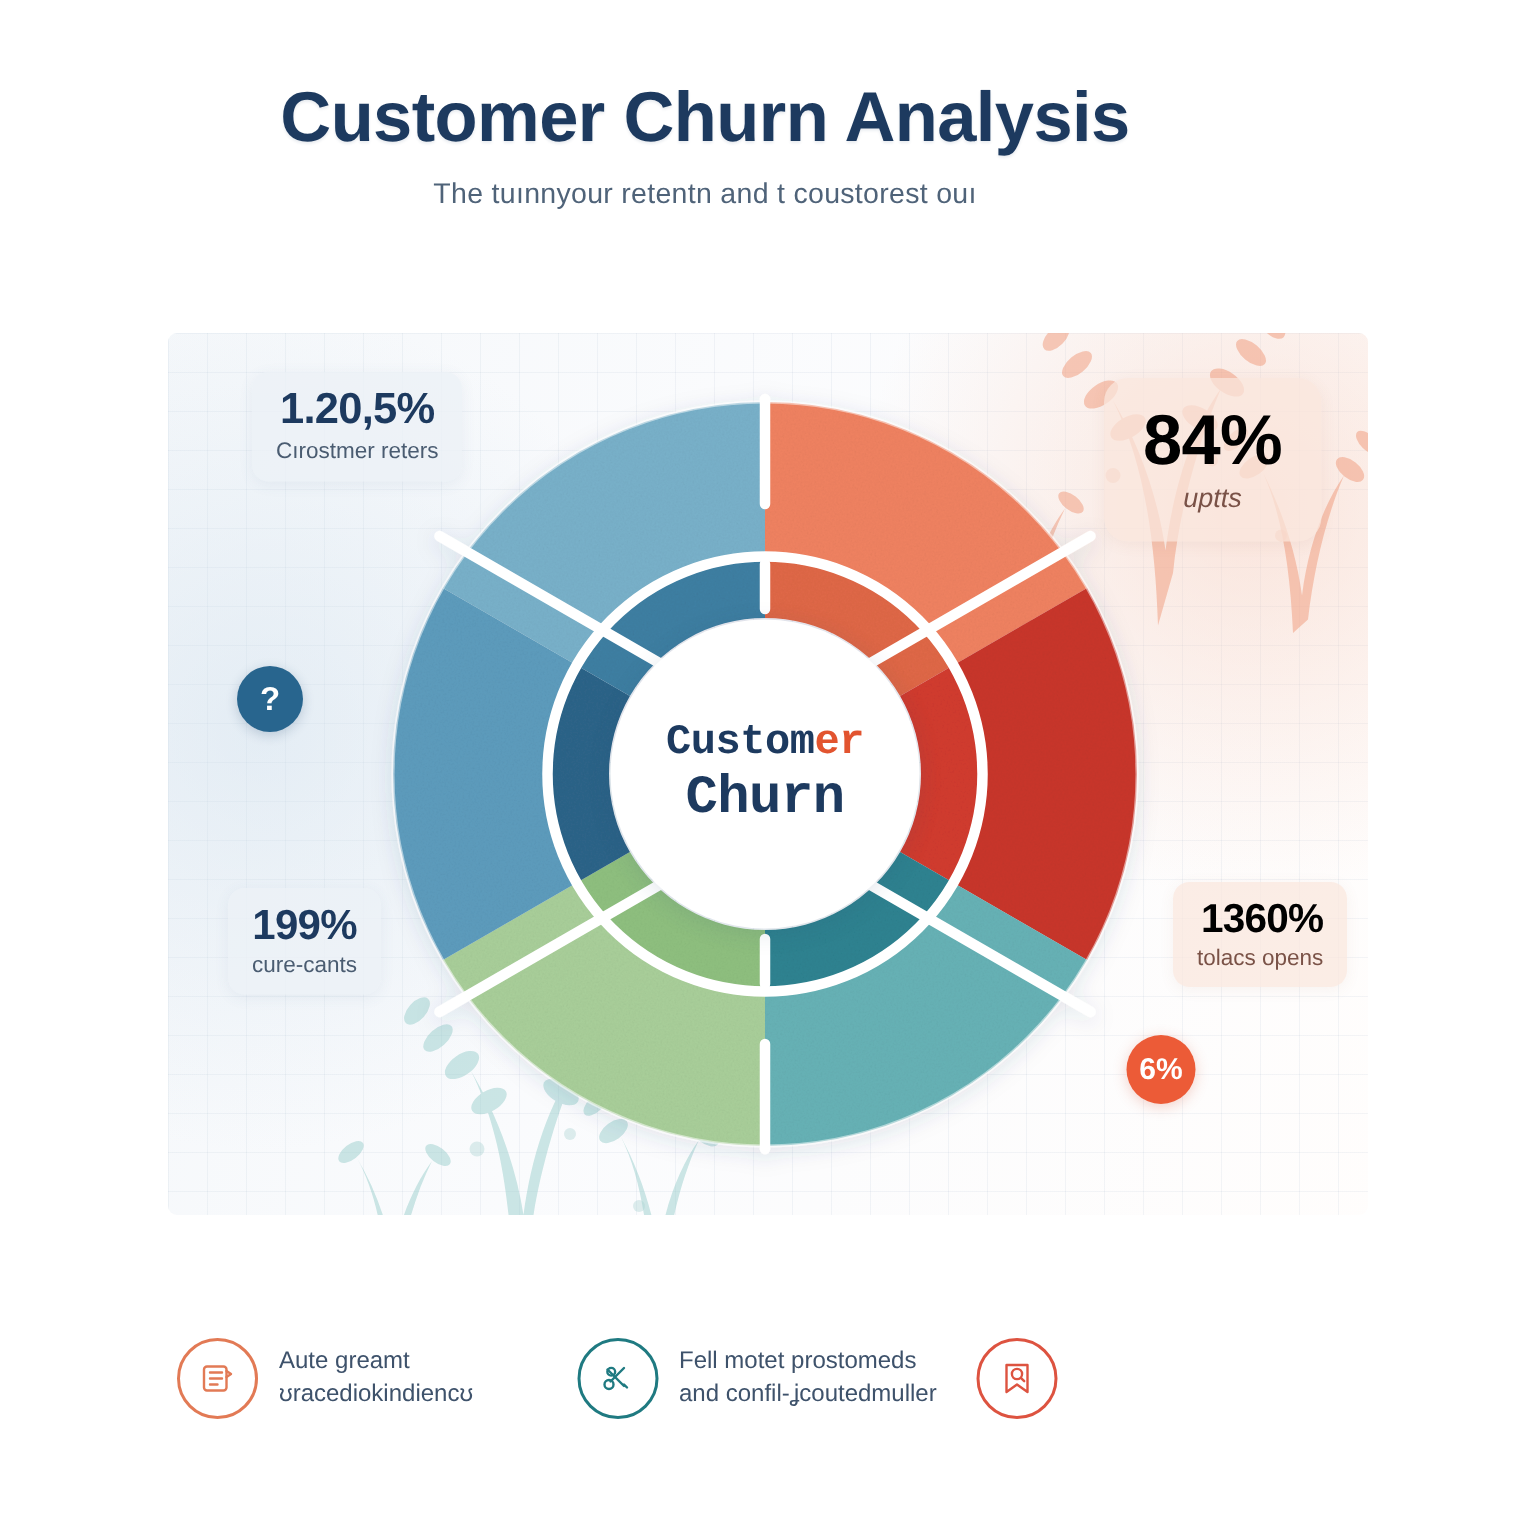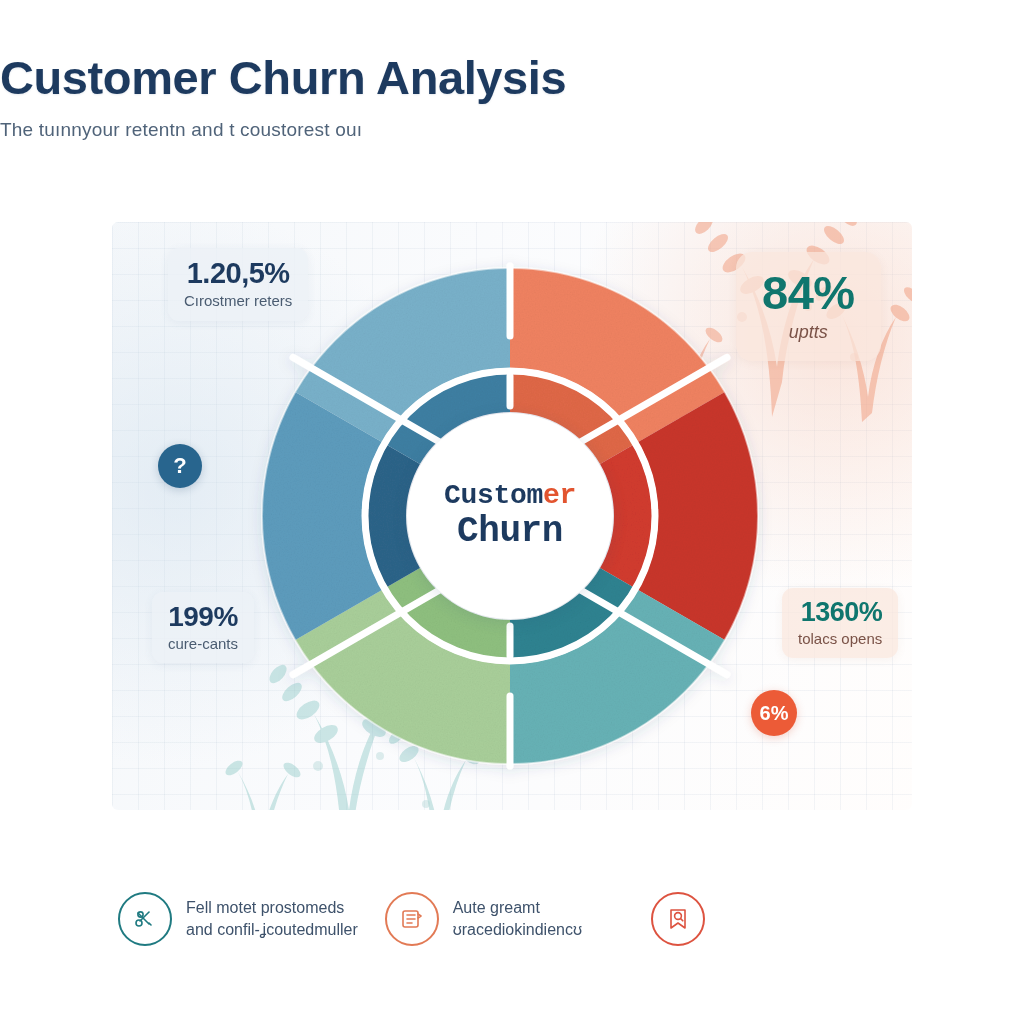--- a/index.html
+++ b/index.html
@@ -22,21 +22,21 @@
     height: 1024px;
     background: #ffffff;
   }
 
   
   .header {
     position: absolute;
     left: 0;
     top: 52px;
     width: 940px;
-    text-align: left;
+    text-align: center;
   }
   .title {
     font-size: 47px;
     font-weight: 700;
     color: #1d3a5f;
     letter-spacing: -0.4px;
     line-height: 1.1;
     margin: 0;
     text-shadow: 0 1px 2px rgba(29,58,95,0.10);
   }
@@ -155,21 +155,21 @@
     background: rgba(236,241,246,0.78);
     box-shadow: 0 2px 10px rgba(70,100,135,0.07);
   }
   .stat-blue .value { color: #1d3a5f; text-align: center; }
   .stat-blue .label { color: #44587090; color: #4a5c71; }
 
   .stat-warm {
     background: rgba(250,230,220,0.72);
     box-shadow: 0 2px 10px rgba(160,100,75,0.07);
   }
-  .stat-warm .value { color: #0f766e; }
+  .stat-warm .value { color: #000000; }
   .stat-warm .label { color: #7a5247; }
 
   .stat-plain {
     background: linear-gradient(180deg, rgba(248,250,252,0.86), rgba(243,247,250,0.72));
     box-shadow: 0 3px 14px rgba(60,90,125,0.09);
   }
   .stat-plain .value { color: #1d3a5f; }
 
   
   #stat-top-left   { left: 168px; top: 248px; }
@@ -430,50 +430,50 @@
   <div class="marker" id="marker-question">
     <span>?</span>
   </div>
   <div class="marker" id="marker-pct">
     <span>6%</span>
   </div>
 
   <div class="footer">
 
     <div class="feature">
+      <span class="feature-icon ic-orange">
+        <svg width="26" height="26" viewBox="0 0 26 26" fill="none" stroke="currentColor" stroke-width="1.6" stroke-linecap="round" stroke-linejoin="round">
+          <rect x="4" y="5" width="15" height="16" rx="2"></rect>
+          <path d="M8 9h8M8 13h8M8 17h5"></path>
+          <path d="M19 8l3 2-3 2"></path>
+        </svg>
+      </span>
+      <span class="feature-text">
+        <span class="l1">Aute greamt</span>
+        <span class="l2">ʊracediokindiencʊ</span>
+      </span>
+    </div>
+
+    <div class="feature">
       <span class="feature-icon ic-teal">
         <svg width="26" height="26" viewBox="0 0 26 26" fill="none" stroke="currentColor" stroke-width="1.6" stroke-linecap="round" stroke-linejoin="round">
           <path d="M6 7l11 11"></path>
           <path d="M17 6l-9 9"></path>
           <circle cx="7" cy="17" r="3"></circle>
           <circle cx="8.5" cy="8.5" r="2.6"></circle>
           <path d="M19 19l-2-2"></path>
         </svg>
       </span>
       <span class="feature-text">
         <span class="l1">Fell motet prostomeds</span>
         <span class="l2">and confil-ʝcoutedmuller</span>
       </span>
     </div>
 
     <div class="feature">
-      <span class="feature-icon ic-orange">
-        <svg width="26" height="26" viewBox="0 0 26 26" fill="none" stroke="currentColor" stroke-width="1.6" stroke-linecap="round" stroke-linejoin="round">
-          <rect x="4" y="5" width="15" height="16" rx="2"></rect>
-          <path d="M8 9h8M8 13h8M8 17h5"></path>
-          <path d="M19 8l3 2-3 2"></path>
-        </svg>
-      </span>
-      <span class="feature-text">
-        <span class="l1">Aute greamt</span>
-        <span class="l2">ʊracediokindiencʊ</span>
-      </span>
-    </div>
-
-    <div class="feature">
       <span class="feature-icon ic-red">
         <svg width="26" height="26" viewBox="0 0 26 26" fill="none" stroke="currentColor" stroke-width="1.6" stroke-linecap="round" stroke-linejoin="round">
           <path d="M6 4h14v18l-7-5-7 5z"></path>
           <circle cx="13" cy="10" r="3.4"></circle>
           <path d="M15.6 12.6l2.2 2.2"></path>
         </svg>
       </span>
     </div>
 
   </div>

